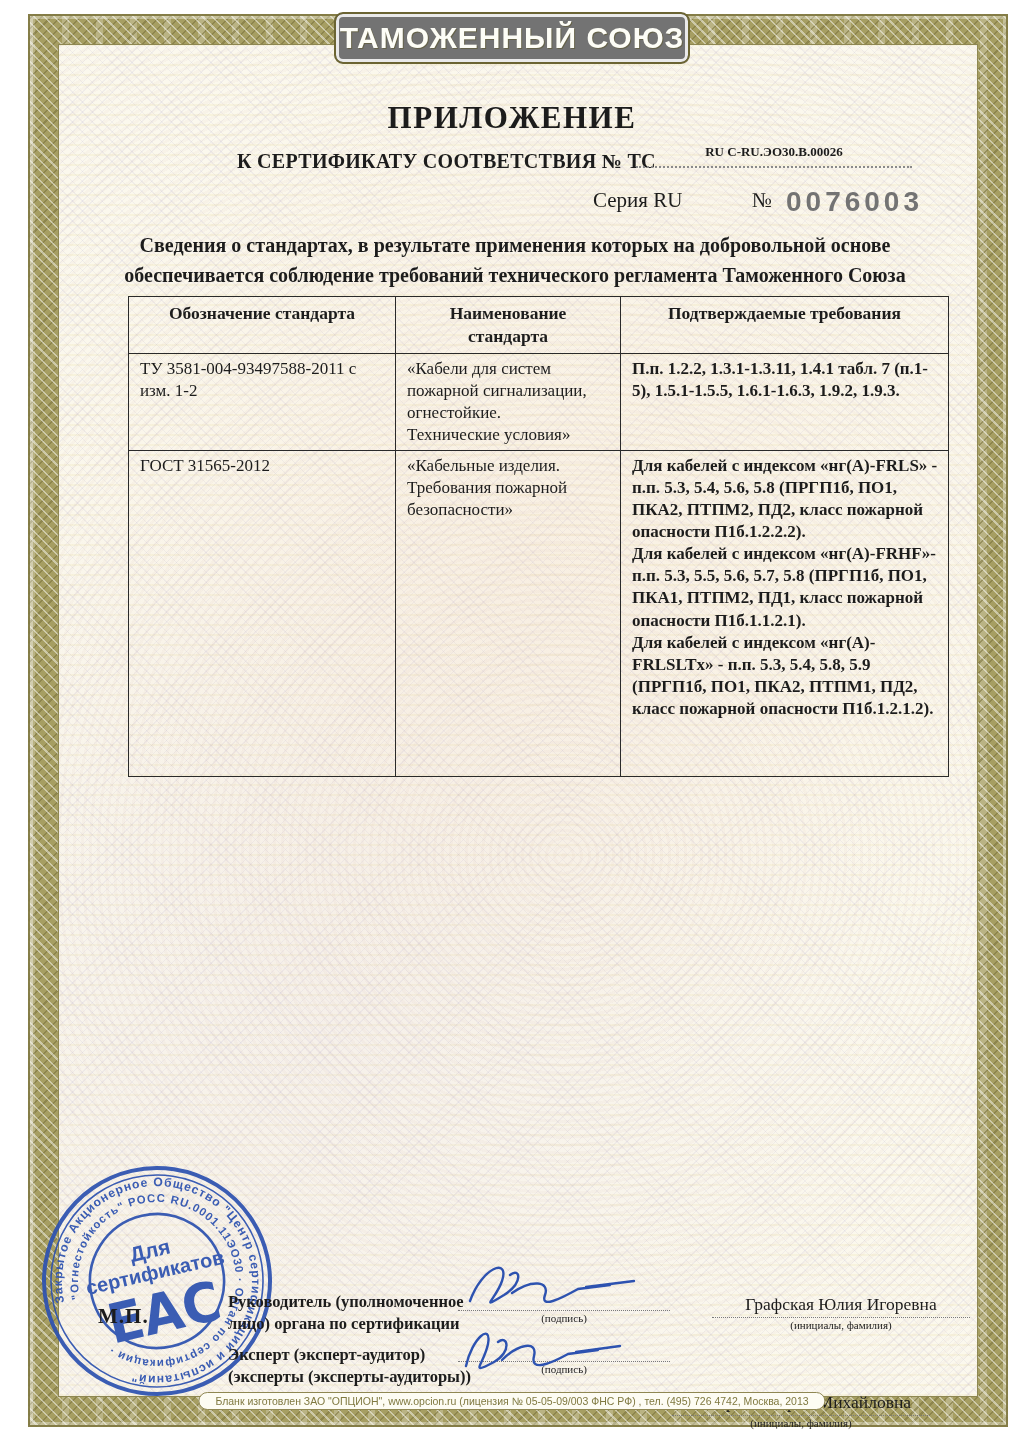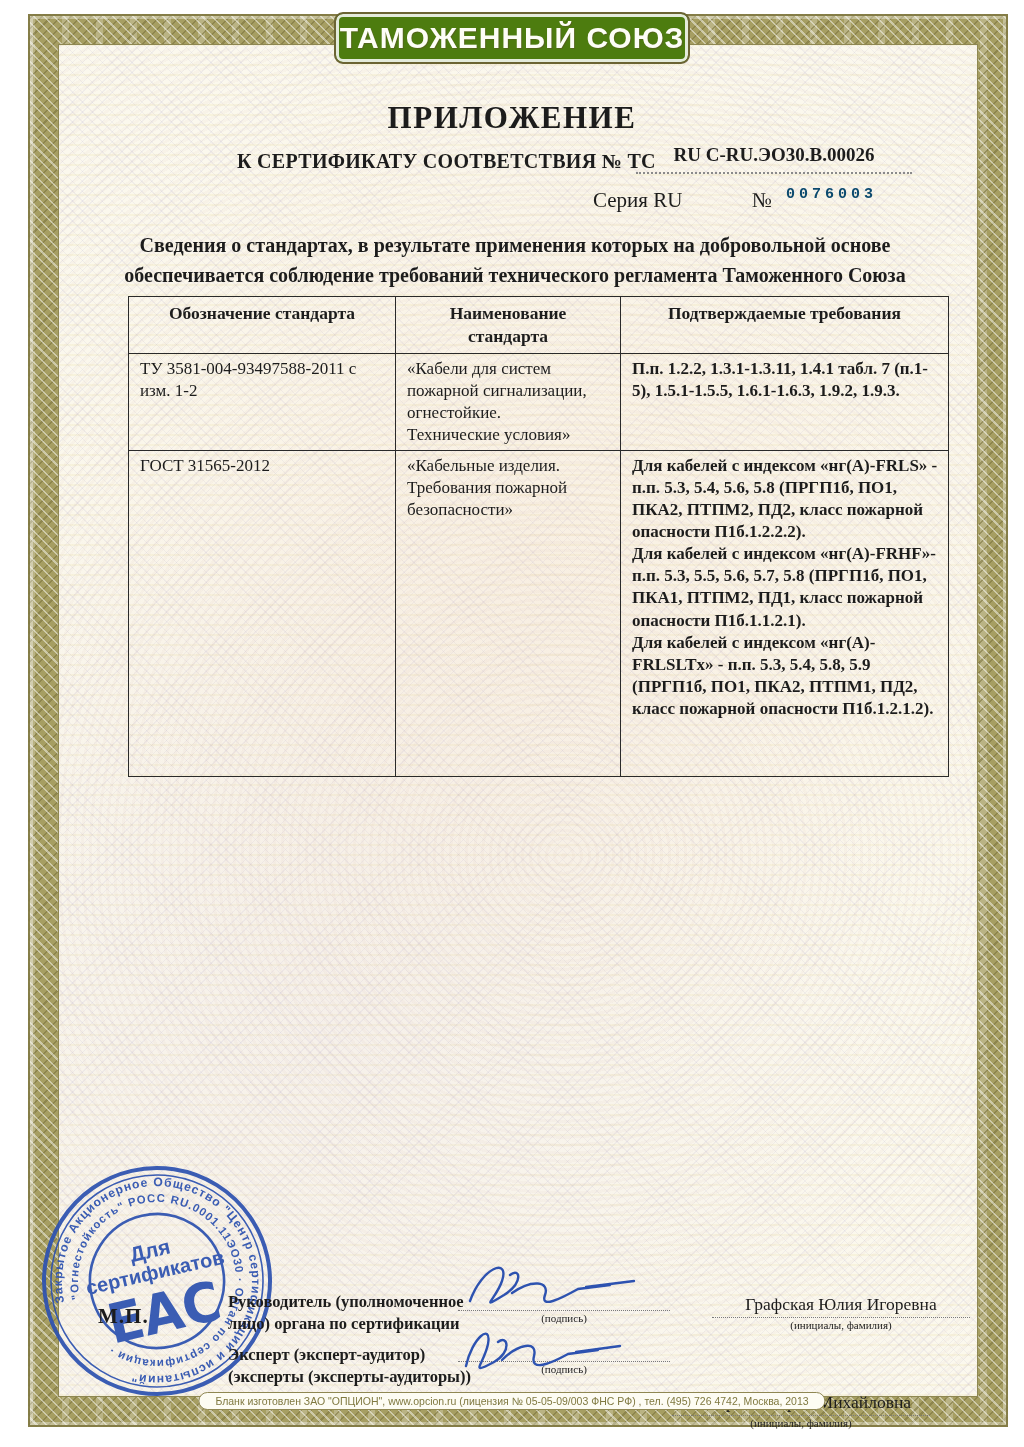--- a/index.html
+++ b/index.html
@@ -28,43 +28,43 @@
       radial-gradient(circle at 30% 72%, rgba(200,170,200,.10), transparent 50%),
       repeating-radial-gradient(circle at 55% 60%, rgba(190,150,140,.055) 0 3px, transparent 3px 8px),
       repeating-linear-gradient(45deg, rgba(138,128,188,.09) 0 1px, transparent 1px 7px),
       repeating-linear-gradient(-45deg, rgba(138,128,188,.09) 0 1px, transparent 1px 7px),
       repeating-linear-gradient(0deg, rgba(228,216,140,.16) 0 2px, transparent 2px 10px);
   }
   
   .banner {
     position:absolute; left:50%; top:12px; transform:translateX(-50%);
     width:356px; height:52px; border-radius:9px;
-    background:#4d7c0f; border:2px solid #6b6433;
+    background:#737373; border:2px solid #6b6433;
     box-shadow: inset 0 0 0 3px rgba(255,255,255,.85);
     display:flex; align-items:center; justify-content:center;
     font-family:"Liberation Sans", sans-serif; font-weight:bold;
     font-size:30px; letter-spacing:1px; color:#fdfdf6;
     text-shadow: 1px 1px 0 rgba(90,84,40,.55);
   }
   .title {
     position:absolute; top:100px; left:0; right:0; text-align:center;
     font-size:31px; font-weight:bold; letter-spacing:1.5px;
   }
   .subtitle-label { position:absolute; left:237px; top:150px; font-size:20px; font-weight:bold; letter-spacing:.3px; }
   .cert-number {
     position:absolute; left:636px; top:144px; width:276px; text-align:center;
-    font-size:19px; font-weight:bold; padding-bottom:6px;
+    font-size:13px; font-weight:bold; padding-bottom:6px;
     border-bottom:2px dotted #8a8a8a;
   }
   .series-label  { position:absolute; left:593px; top:188px; font-size:21px; }
   .series-no     { position:absolute; left:752px; top:188px; font-size:21px; }
   .series-number {
     position:absolute; left:786px; top:186px;
-    font-family:Liberation Mono, monospace; font-weight:bold;
-    font-size:15px; letter-spacing:4px; color:#0c4a6e;
+    font-family:Liberation Sans, sans-serif; font-weight:bold;
+    font-size:28px; letter-spacing:4px; color:#737373;
   }
   .intro {
     position:absolute; left:95px; top:230px; width:840px;
     text-align:center; font-size:20px; font-weight:bold; line-height:1.5;
     white-space:pre-line;
   }
   
   table.standards {
     position:absolute; left:128px; top:296px; width:820px;
     border-collapse:collapse; table-layout:fixed;

